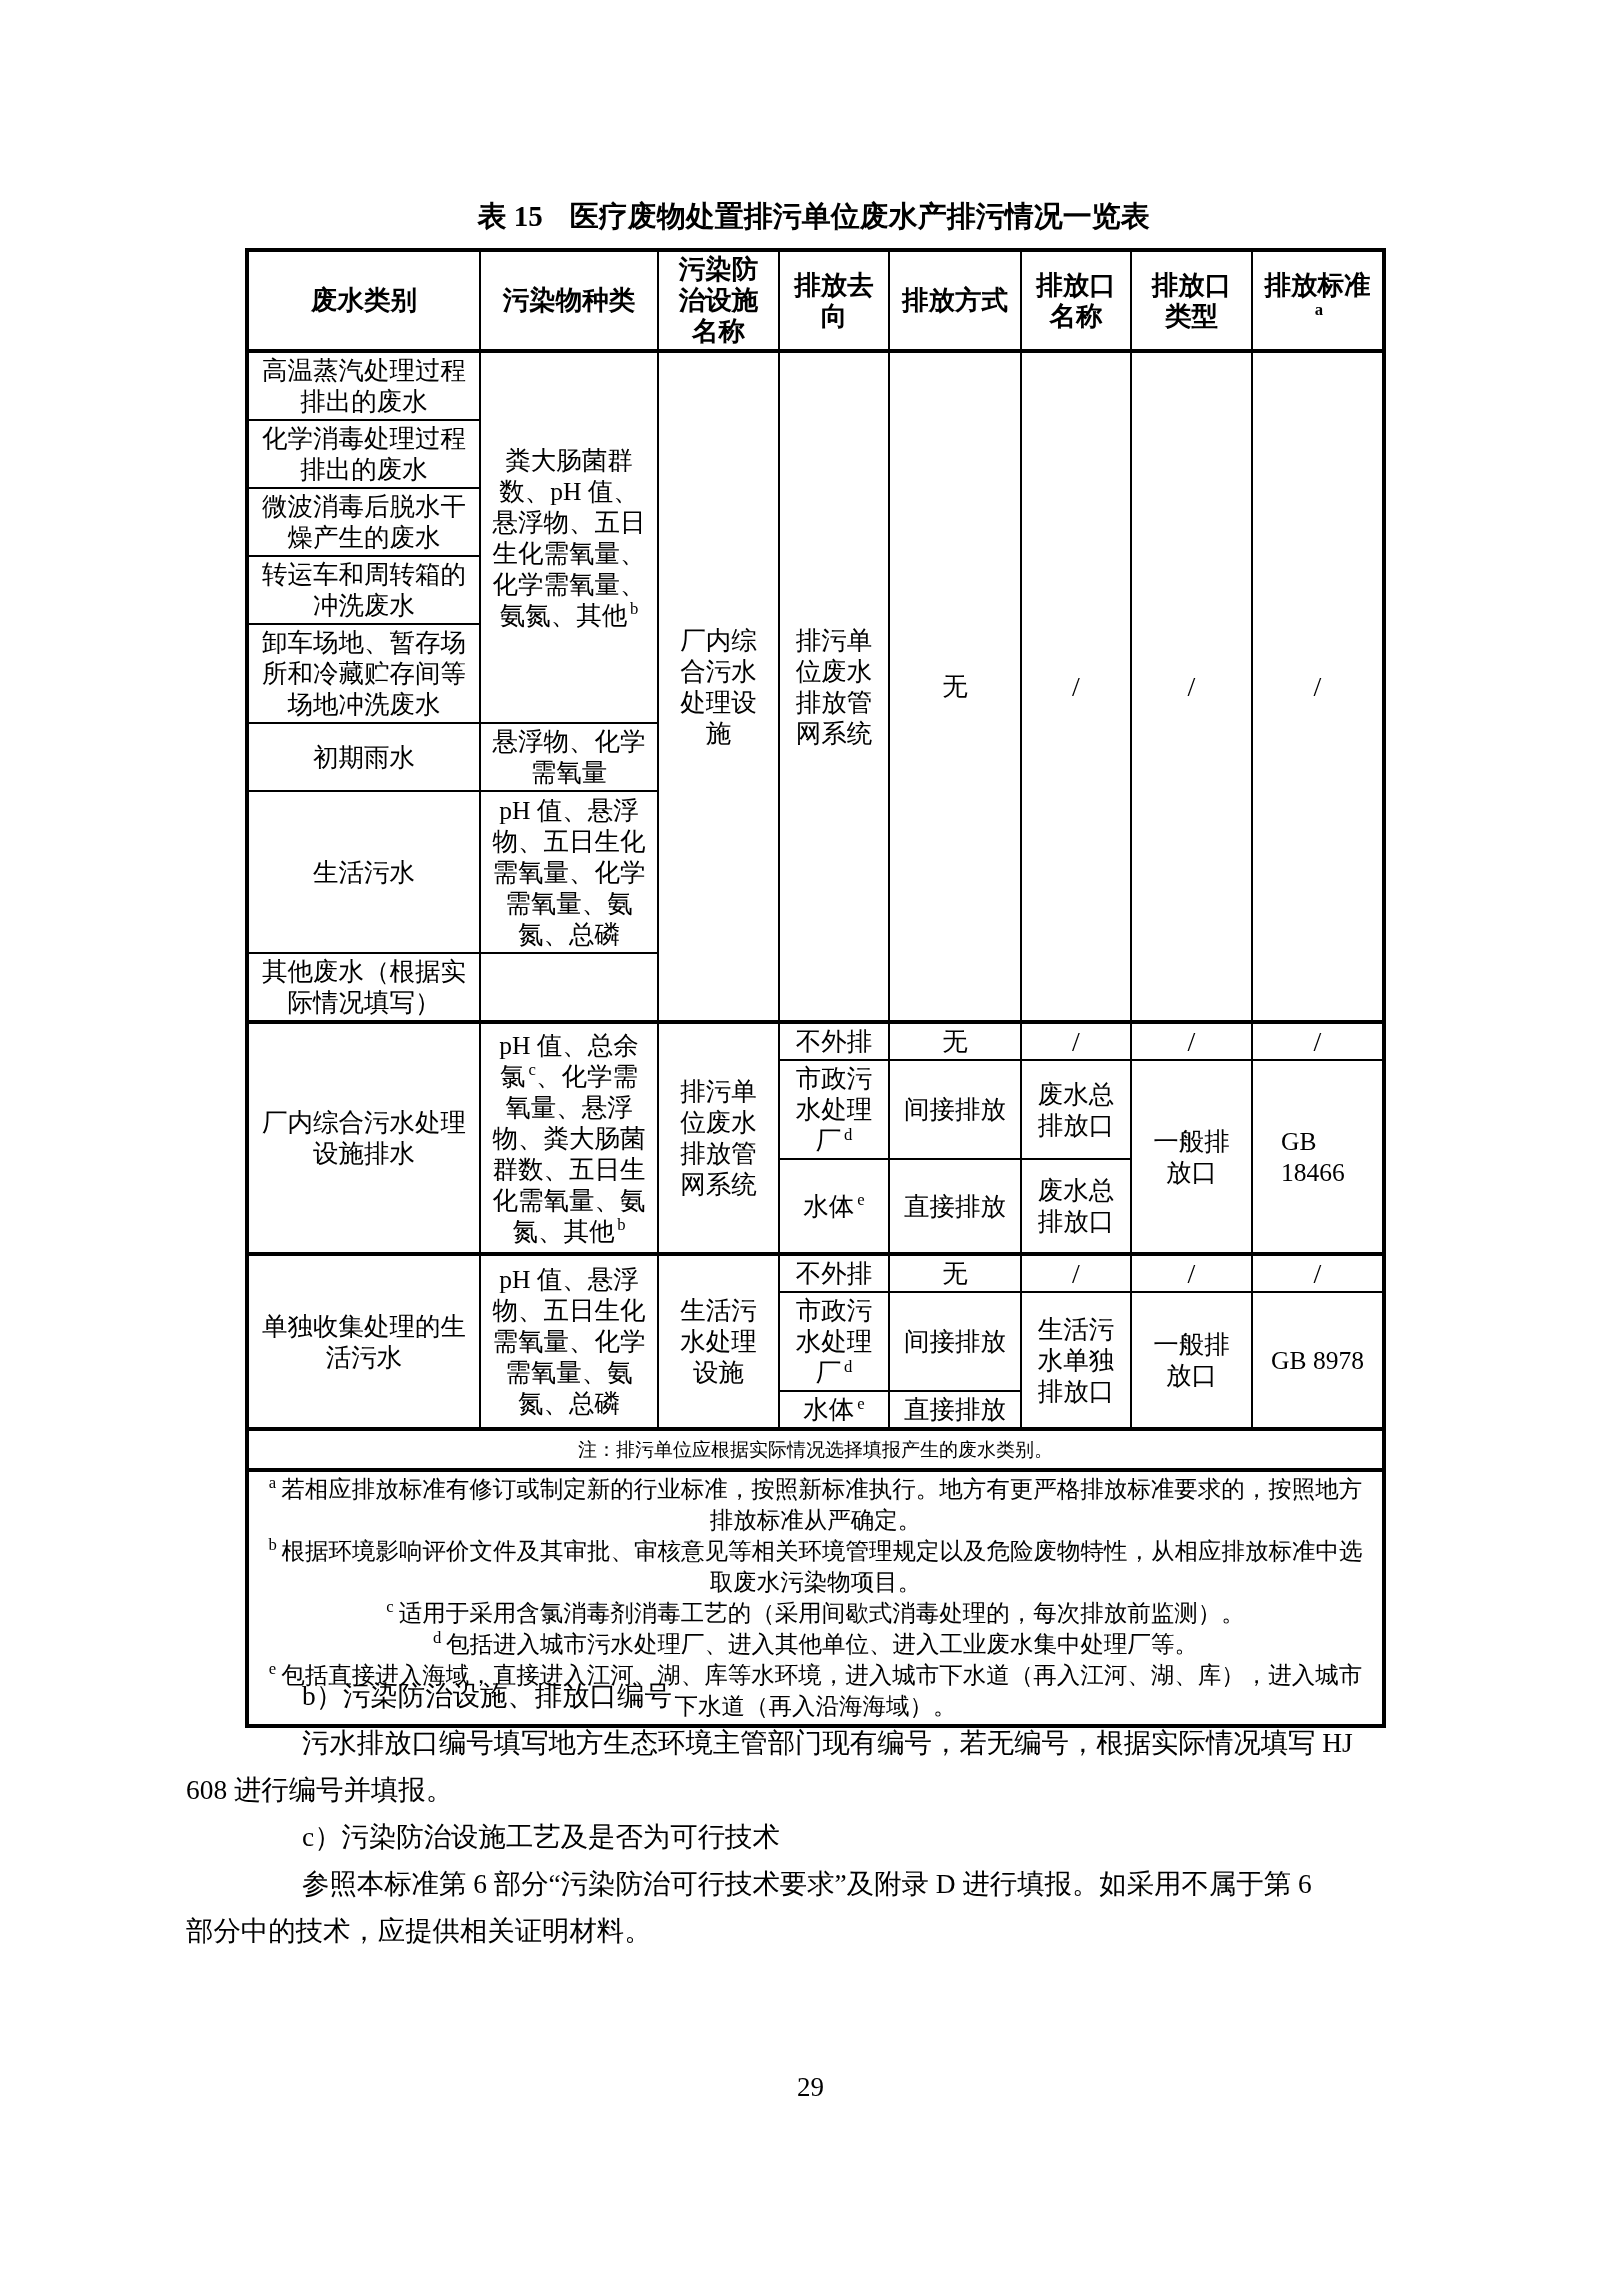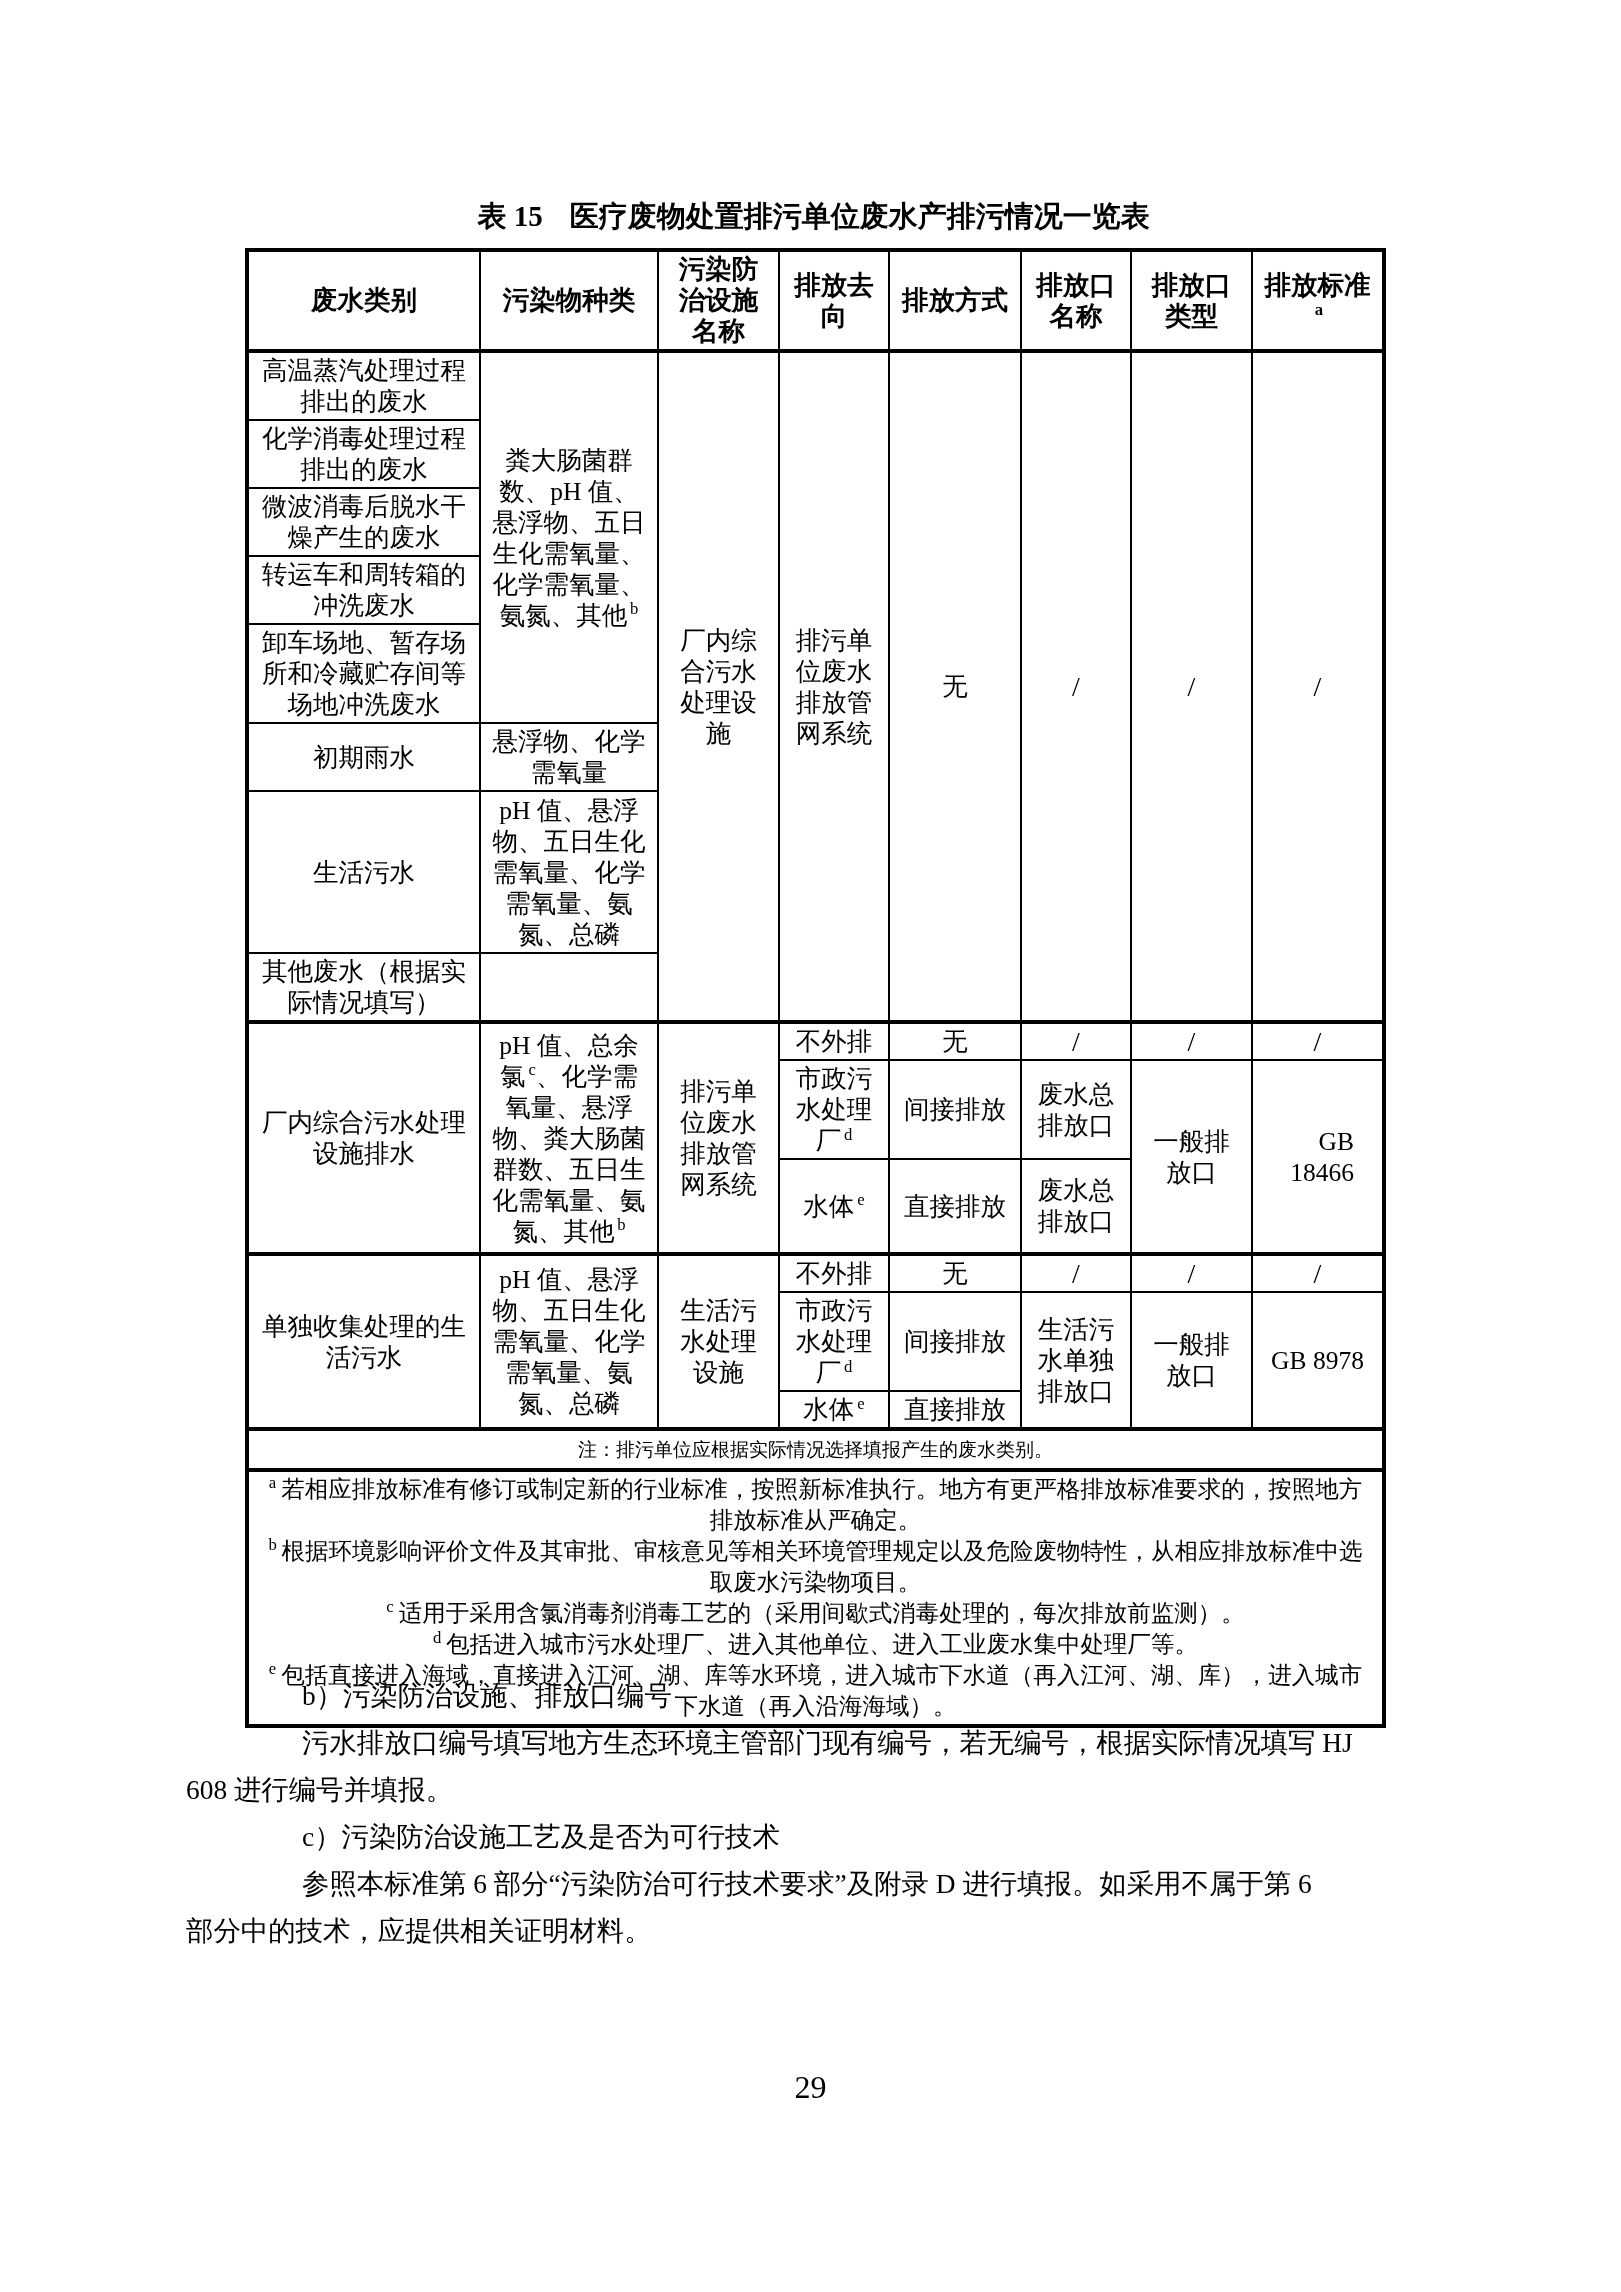--- a/index.html
+++ b/index.html
@@ -31,41 +31,41 @@
     padding:2px 9.8px;
     text-align:center;vertical-align:middle;
     overflow:hidden;
   }
   table.main th{font-size:26.5px;font-weight:bold;border-bottom:4.9px solid #000;padding:2px 7.8px;}
   tr.sep td{border-top:4.9px solid #000;}
   sup{font-size:16.7px;line-height:0;}
   sup.trail{margin-left:2.9px;}
   sup.lead{margin-right:4.9px;}
   .slash{font-size:28px;}
-  .narrow{display:inline-block;width:73px;text-align:right;}
+  .narrow{display:inline-block;width:73px;text-align:left;}
   td.note-cell{
     text-align:left;padding:3.9px 19.6px 3.9px 71px;font-size:19px;line-height:33px;
   }
   td.footnote-cell{
     text-align:left;vertical-align:top;
     padding:5.9px 21.6px 7.8px 71px;
     font-size:23.5px;line-height:31px;
   }
   .fn{margin:0;}
   
   .body-text{
     position:absolute;left:186px;top:1673px;width:1243px;
     font-size:27.4px;line-height:47px;
   }
   .body-text .line{white-space:nowrap;}
   .body-text .indent{padding-left:116px;}
   
   .page-number{
     position:absolute;left:0;top:2070px;width:1621px;
-    text-align:center;font-size:32px;line-height:35px;
+    text-align:center;font-size:27px;line-height:35px;
   }
 </style>
 </head>
 <body>
 
 <div class="page">
 
   <div class="doc-title">
     <span class="tlabel">表 15</span><span>医疗废物处置排污单位废水产排污情况一览表</span>
   </div>

